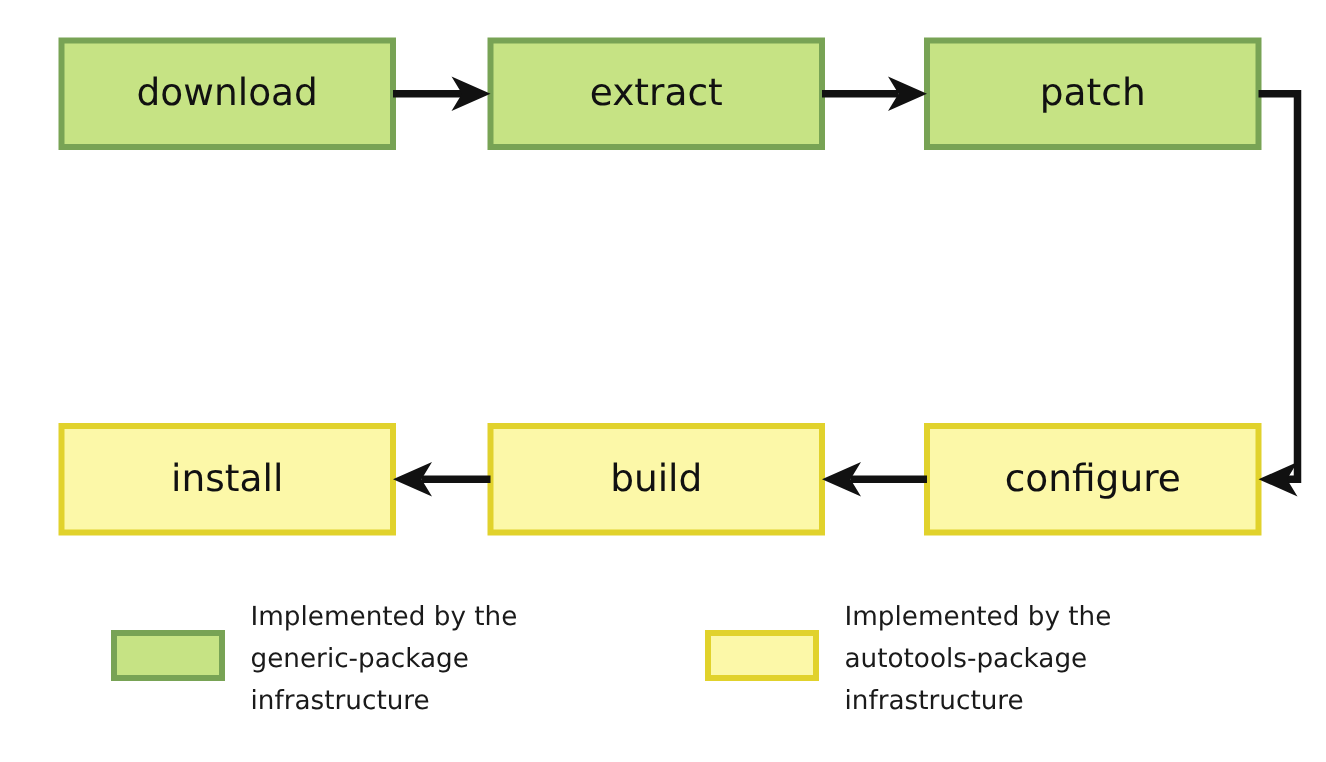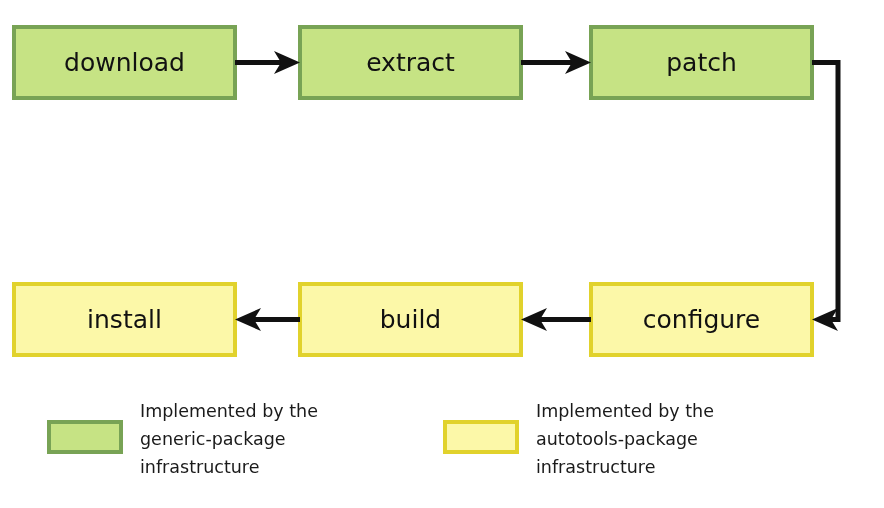--- a/index.html
+++ b/index.html
@@ -10,20 +10,21 @@
   body {
     width: 884px;
     height: 508px;
     overflow: hidden;
     font-family: "DejaVu Sans", sans-serif;
   }
   #diagram-root {
     position: relative;
     width: 820px;
     height: 508px;
+    margin-left: 27px;
   }
   svg#flow {
     display: block;
     width: 884px;
     height: 508px;
   }
   .node-rect-green {
     fill: #c6e384;
     stroke: #78a355;
     stroke-width: 4;

